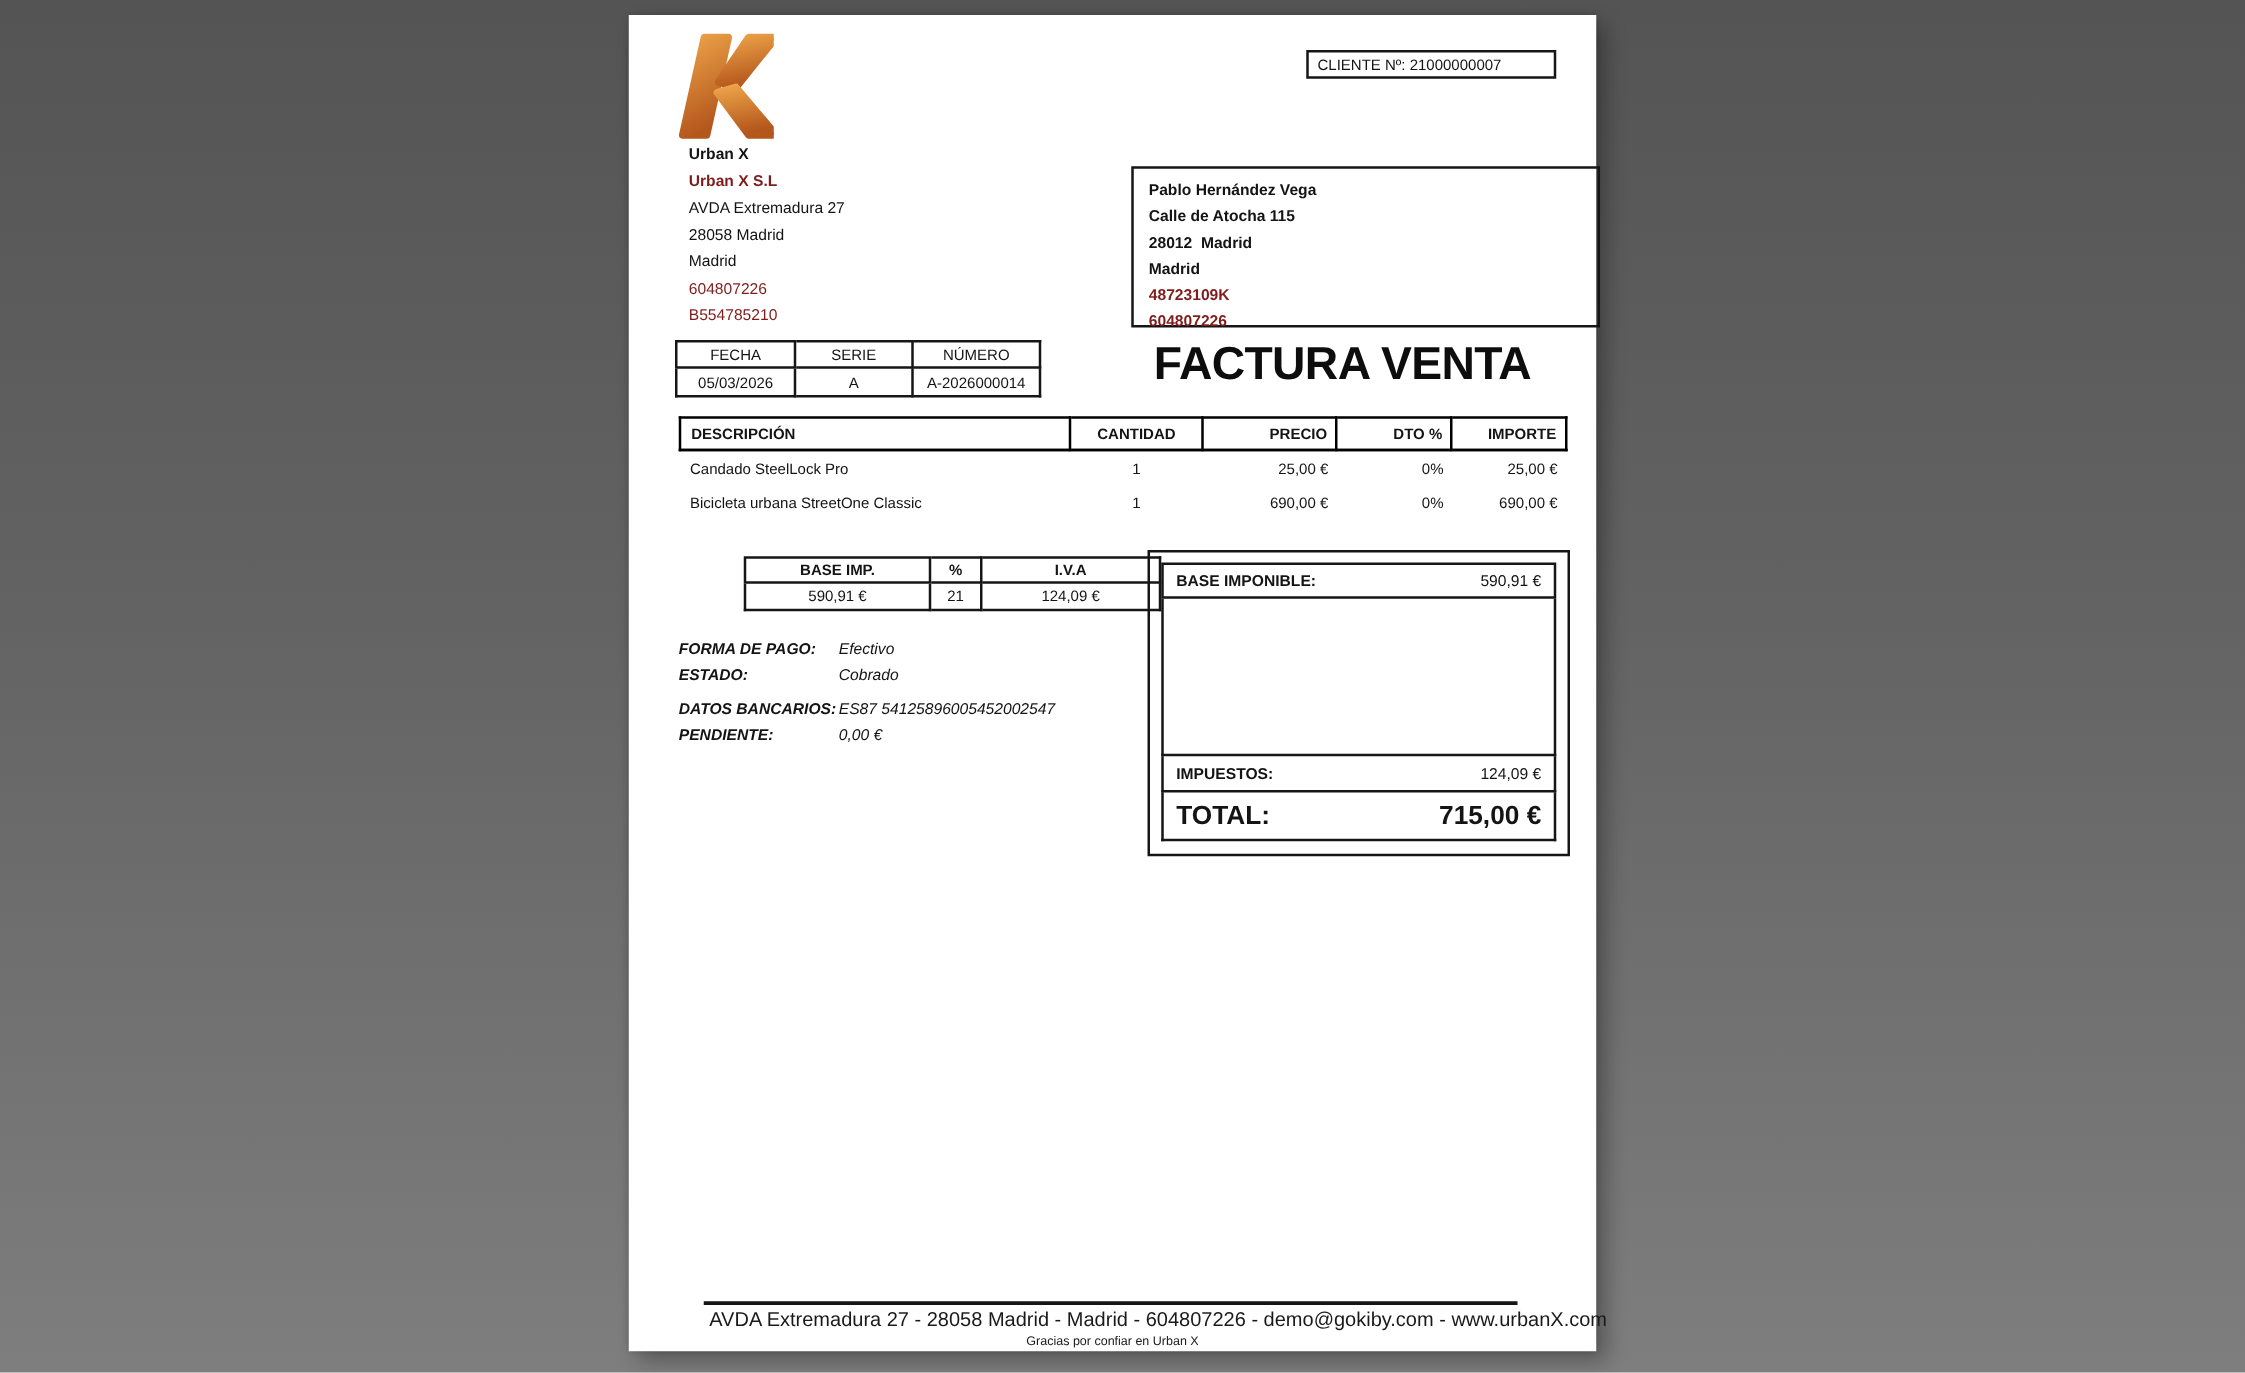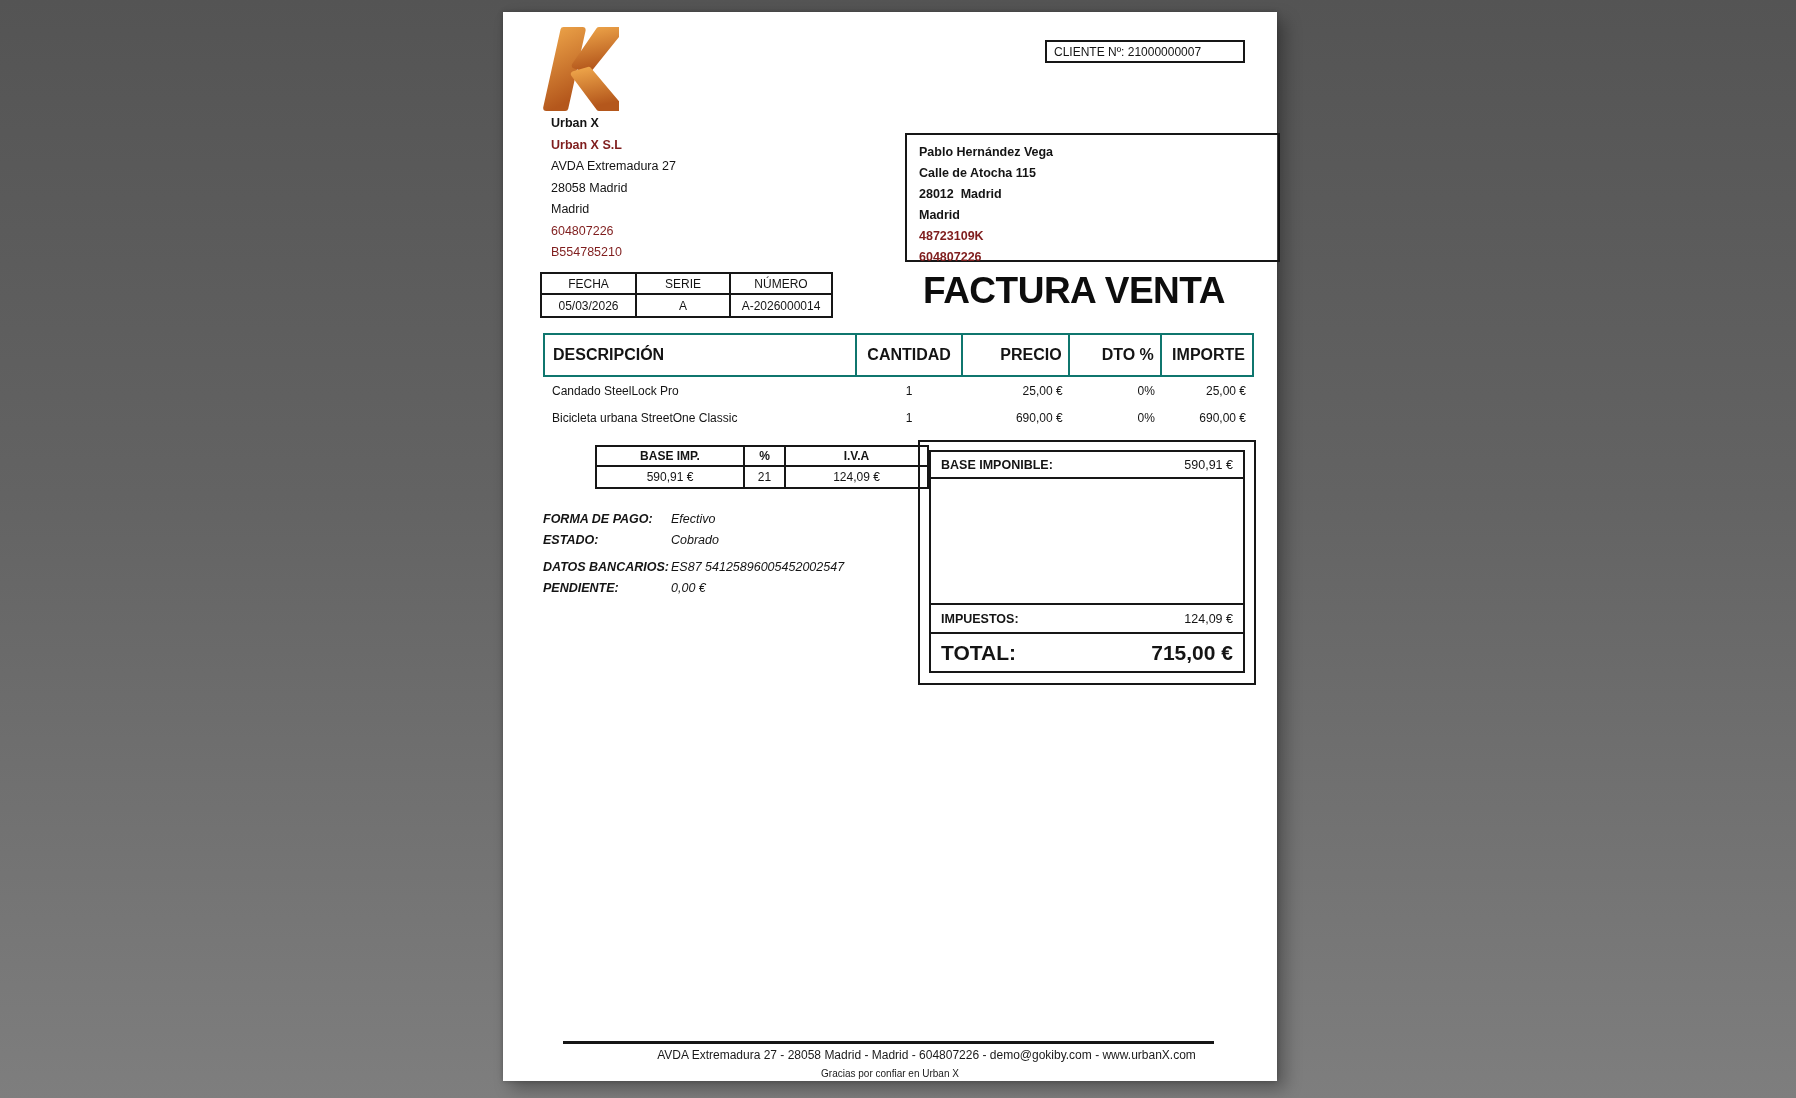--- a/index.html
+++ b/index.html
@@ -42,21 +42,21 @@
     border:2px solid #161616; border-left:none; border-top:none;
   }
   .meta-table > div:nth-child(3n+1){ border-left:2px solid #161616; }
   .meta-table > div:nth-child(-n+3){ border-top:2px solid #161616; }
 
   .doc-title { left:390px; top:258px; width:362px; text-align:center;
     font-size:37px; font-weight:800; letter-spacing:-0.5px; color:#0d0d0d; }
 
   
   .items { left:40px; top:321px; width:711px; font-size:12px; border-collapse:collapse; }
-  .items thead th { border:2px solid #0f766e; height:42px; font-size:16px; }
+  .items thead th { border:2px solid #000000; height:26px; font-size:12px; }
   .items th, .items td { padding:0 6px; }
   .items .c-desc  { width:44%; text-align:left; padding-left:8px; }
   .items .c-qty   { width:15%; text-align:center; }
   .items .c-price { width:15%; text-align:right; }
   .items .c-dto   { width:13%; text-align:right; }
   .items .c-imp   { width:13%; text-align:right; padding-right:7px; }
   .items tbody td { height:27px; vertical-align:bottom; padding-bottom:5px; }
 
   
   .tax-table { left:48px; top:433px; width:334px; display:grid;
@@ -83,21 +83,21 @@
     padding:0 10px; font-size:12.5px;gap:12px;
   }
   .totals .trow.first { border-top:2px solid #161616; height:29px; }
   .totals .spacer { border:2px solid #161616; border-top:none; flex:1; }
   .totals .trow.mid { height:29px; }
   .totals .trow.total { height:39px; font-size:21px; font-weight:800; }
   .totals .tlbl { font-weight:bold; }
 
   
   .footer-rule { left:60px; top:1029px; width:651px; height:3px; background:#161616; }
-  .footer-line1 { left:0; top:1036px; width:847px; text-align:center; font-size:12px; color:#1a1a1a; }
+  .footer-line1 { left:0; top:1036px; width:847px; text-align:center; font-size:16px; color:#1a1a1a; }
   .footer-line2 { left:0; top:1056px; width:774px; text-align:center; font-size:10px; color:#1a1a1a; }
 </style>
 </head>
 <body>
 
 <div class="page">
 
   <div class="abs logo">
     <svg width="78" height="90" viewBox="0 0 90 100">
       <defs>

